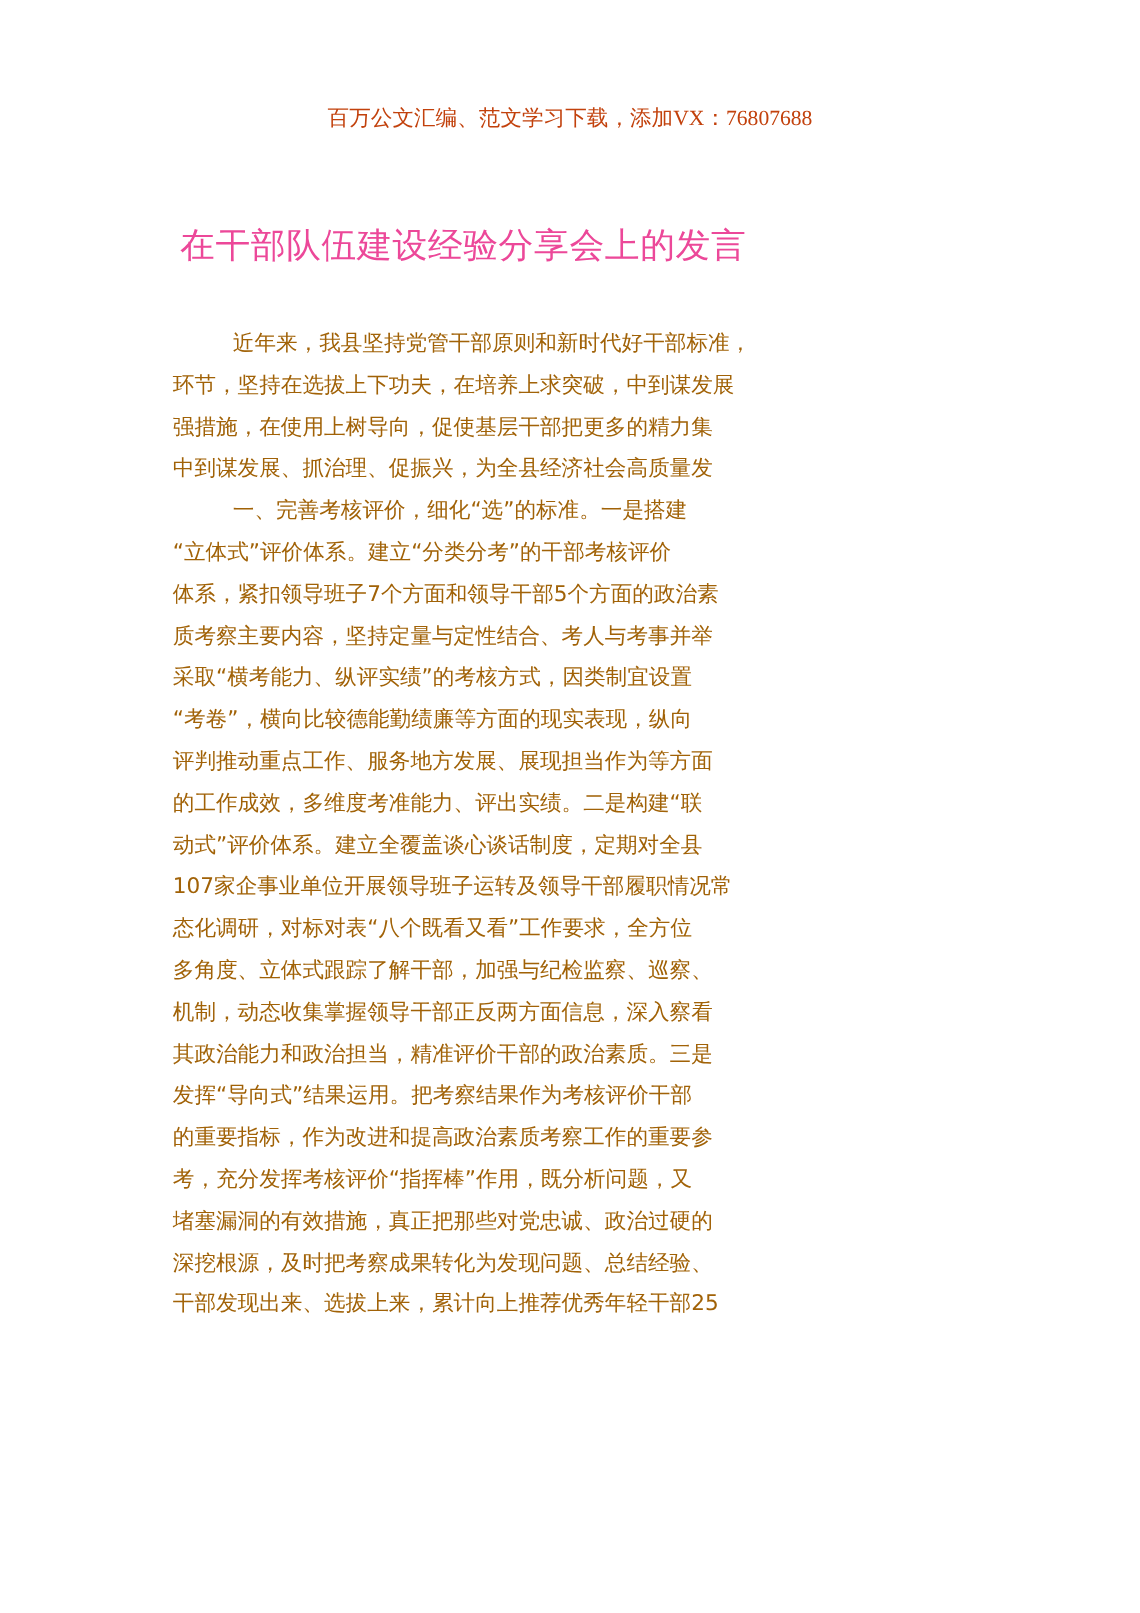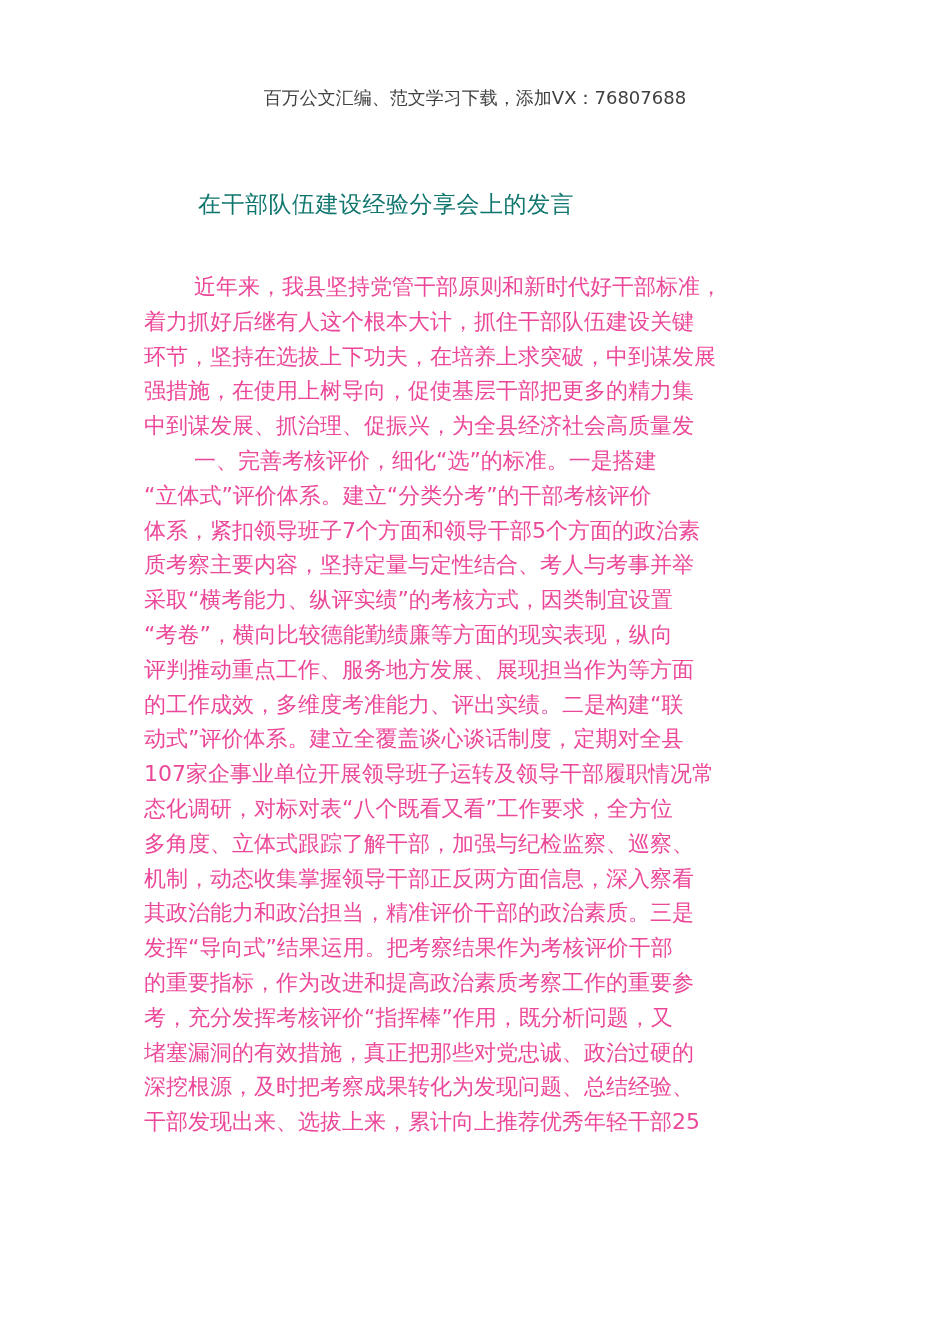--- a/index.html
+++ b/index.html
@@ -16,62 +16,62 @@
       color: #000000;
     }
     .watermark {
       position: absolute;
       top: 86px;
       left: 0;
       width: 950px;
       text-align: center;
       font-size: 18px;
       line-height: 24px;
-      color: #404040;
+      color: #c2410c;
       letter-spacing: 0px;
+      font-family: Liberation Serif, serif;
     }
     .title {
       position: absolute;
       top: 180px;
       left: 0;
       width: 772px;
       text-align: center;
-      font-size: 23px;
+      font-size: 29px;
       line-height: 48px;
-      color: #0f766e;
+      color: #ec4899;
       letter-spacing: 0.5px;
     }
     .body-text {
       position: absolute;
       top: 270px;
       left: 144px;
       width: 690px;
     }
     .line {
       height: 34.8px;
       line-height: 34.8px;
-      font-size: 22px;
+      font-size: 18px;
       white-space: nowrap;
       overflow: visible;
-      color: #ec4899;
+      color: #a16207;
     }
     .indent {
       padding-left: 50px;
     }
   </style>
 </head>
 <body>
 
 <div class="watermark">百万公文汇编、范文学习下载，添加VX：76807688</div>
 
 <div class="title">在干部队伍建设经验分享会上的发言</div>
 
 <div class="body-text">
   <div class="line indent">近年来，我县坚持党管干部原则和新时代好干部标准，</div>
-  <div class="line">着力抓好后继有人这个根本大计，抓住干部队伍建设关键</div>
   <div class="line">环节，坚持在选拔上下功夫，在培养上求突破，中到谋发展</div>
   <div class="line">强措施，在使用上树导向，促使基层干部把更多的精力集</div>
   <div class="line">中到谋发展、抓治理、促振兴，为全县经济社会高质量发</div>
   <div class="line indent">一、完善考核评价，细化“选”的标准。一是搭建</div>
   <div class="line">“立体式”评价体系。建立“分类分考”的干部考核评价</div>
   <div class="line">体系，紧扣领导班子7个方面和领导干部5个方面的政治素</div>
   <div class="line">质考察主要内容，坚持定量与定性结合、考人与考事并举</div>
   <div class="line">采取“横考能力、纵评实绩”的考核方式，因类制宜设置</div>
   <div class="line">“考卷”，横向比较德能勤绩廉等方面的现实表现，纵向</div>
   <div class="line">评判推动重点工作、服务地方发展、展现担当作为等方面</div>

